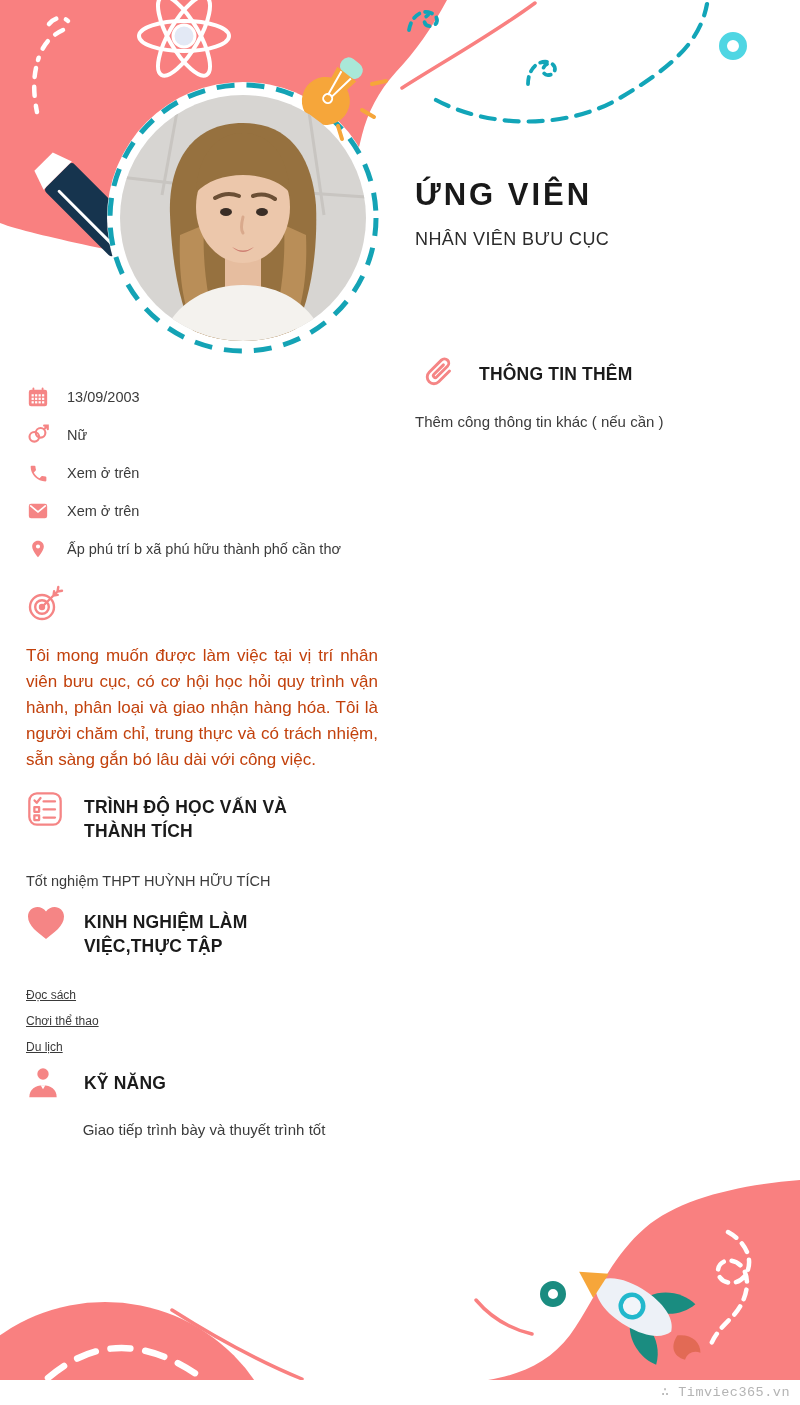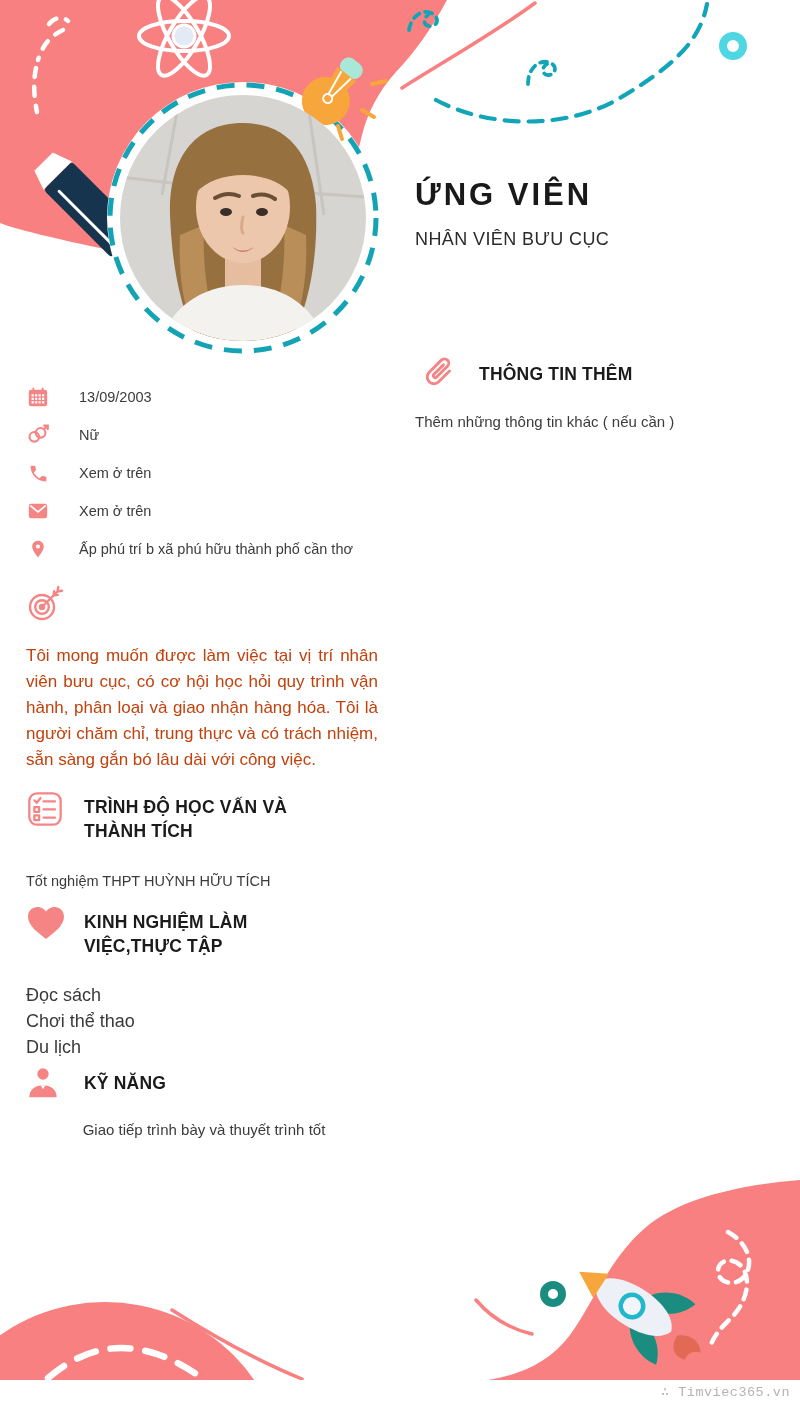--- a/index.html
+++ b/index.html
@@ -6,31 +6,31 @@
   .page{position:relative;width:800px;height:1405px;background:#fff;overflow:hidden;
         font-family:"Liberation Sans","DejaVu Sans",sans-serif;color:#333;}
   .bg{position:absolute;left:0;top:0;z-index:0;}
   .photo{position:absolute;left:120px;top:95px;width:246px;height:246px;border-radius:50%;
          overflow:hidden;z-index:2;}
   .title-block{position:absolute;left:415px;top:175px;z-index:2;}
   .cv-name{margin:0;font-size:31px;font-weight:700;letter-spacing:3px;color:#191919;line-height:40px;}
   .cv-job{margin:12px 0 0 0;font-size:18px;font-weight:400;letter-spacing:.4px;color:#2b2b2b;line-height:24px;}
   .left-col{position:absolute;left:26px;top:385px;width:356px;z-index:2;}
   .right-col{position:absolute;left:415px;top:350px;width:372px;z-index:2;}
-  .info-row{display:flex;gap:29px;align-items:flex-start;margin-bottom:14px;}
+  .info-row{display:flex;gap:17px;align-items:flex-start;margin-bottom:14px;}
   .info-icon{flex:0 0 24px;width:24px;height:24px;color:#F58585;display:flex;align-items:center;justify-content:center;}
   .info-icon svg{display:block;}
   .info-text{font-size:14.5px;color:#3b3b3b;line-height:24px;max-width:285px;}
   .sec-head{display:flex;gap:18px;align-items:flex-start;}
   .sec-icon{flex:0 0 40px;width:40px;color:#F58585;}
   .sec-icon svg{display:block;}
   .sec-title{font-size:17.5px;font-weight:700;color:#1b1b1b;line-height:24px;max-width:248px;padding-top:5px;letter-spacing:.2px;}
   .sec-body{font-size:14.5px;color:#3b3b3b;line-height:24px;}
   .sec-para{font-size:17px;color:#c2410c;line-height:26px;text-align:justify;width:352px;}
-  .sec-list div{font-size:18px;color:#3a3a3a;line-height:26px;}
+  .sec-list div{font-size:12px;color:#3a3a3a;line-height:26px;text-decoration:underline;}
   .sec-objective{margin-top:22px;}
   .sec-objective .sec-para{margin-top:20px;}
   .sec-education{margin-top:8px;}
   .sec-education .sec-body{margin-top:26px;}
   .sec-experience{margin-top:12px;}
   .sec-experience .sec-list{margin-top:24px;}
   .sec-skills{margin-top:6px;text-align:center;}
   .sec-skills .sec-body{margin-top:18px;font-size:15px;}
   .right-col .sec-title{max-width:300px;padding-top:12px;}
   .right-col .sec-icon{flex:0 0 46px;width:46px;}
@@ -283,19 +283,19 @@
       <div class="sec-head">
         <span class="sec-icon">
           <svg width="46" height="46" viewBox="0 0 48 48">
               <g transform="rotate(45 24 24)">
                 <path d="M31 14v16a7 7 0 0 1-14 0V12a4.5 4.5 0 0 1 9 0v16a2 2 0 0 1-4 0V14" fill="none" stroke="currentColor" stroke-width="3" stroke-linecap="round"></path>
               </g>
             </svg>
         </span>
         <span class="sec-title">THÔNG TIN THÊM</span>
       </div>
-      <div class="sec-body">Thêm những thông tin khác ( nếu cần )</div>
+      <div class="sec-body">Thêm công thông tin khác ( nếu cần )</div>
     </section>
   </div>
 
   <div class="watermark">∴ Timviec365.vn</div>
 
 </div>
 
 </body></html>

